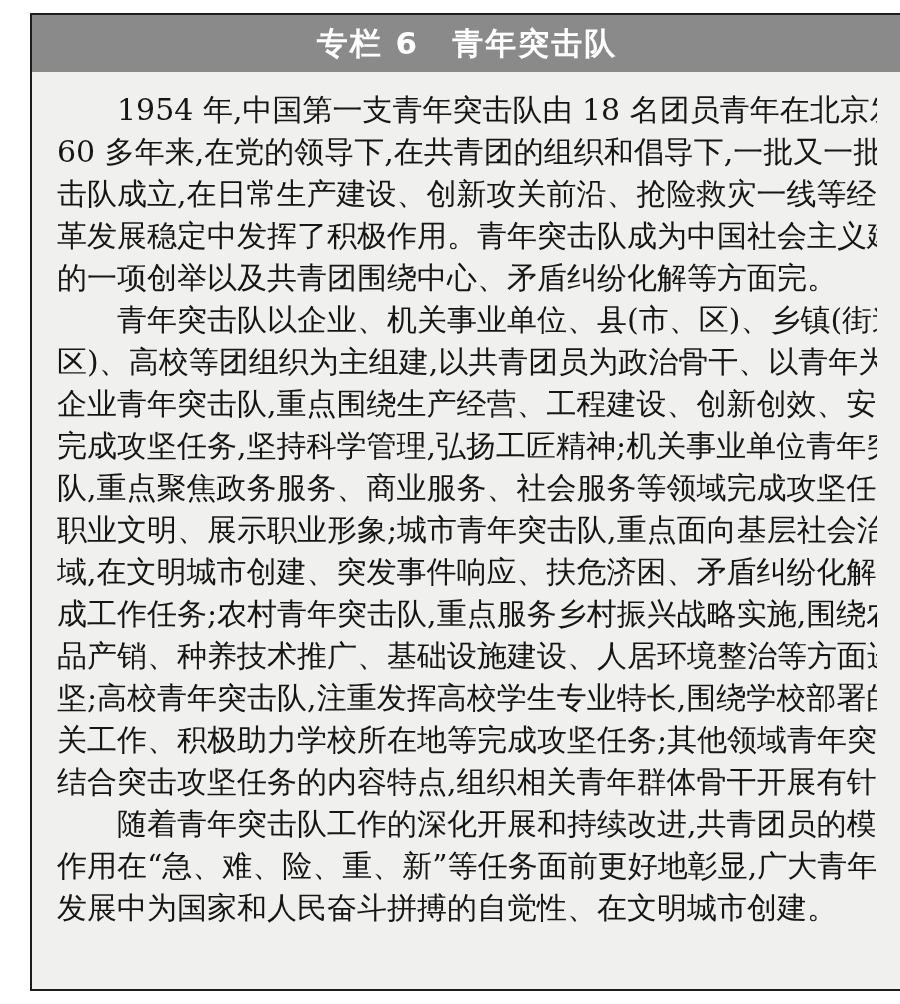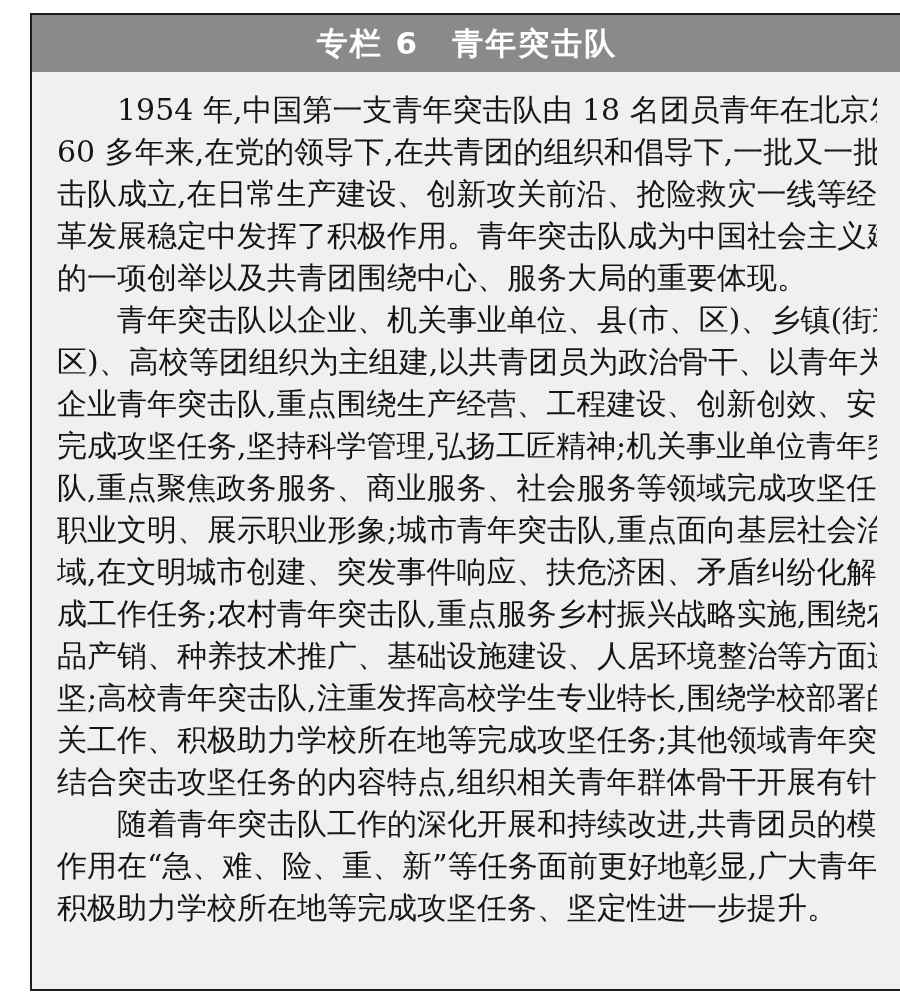--- a/index.html
+++ b/index.html
@@ -62,30 +62,30 @@
 
 <div class="panel">
   <div class="panel-header">
     <span class="panel-title">专栏 6　青年突击队</span>
   </div>
   <div class="panel-body">
       <div class="text-line first">1954 年,中国第一支青年突击队由 18 名团员青年在北京发起成立。</div>
       <div class="text-line">60 多年来,在党的领导下,在共青团的组织和倡导下,一批又一批青年突</div>
       <div class="text-line">击队成立,在日常生产建设、创新攻关前沿、抢险救灾一线等经济社会改</div>
       <div class="text-line">革发展稳定中发挥了积极作用。青年突击队成为中国社会主义建设中</div>
-      <div class="text-line last">的一项创举以及共青团围绕中心、服务大局的重要体现。</div>
+      <div class="text-line last">的一项创举以及共青团围绕中心、矛盾纠纷化解等方面完。</div>
       <div class="text-line first">青年突击队以企业、机关事业单位、县(市、区)、乡镇(街道)、村(社</div>
       <div class="text-line">区)、高校等团组织为主组建,以共青团员为政治骨干、以青年为主体。</div>
       <div class="text-line">企业青年突击队,重点围绕生产经营、工程建设、创新创效、安全生产等</div>
       <div class="text-line">完成攻坚任务,坚持科学管理,弘扬工匠精神;机关事业单位青年突击</div>
       <div class="text-line">队,重点聚焦政务服务、商业服务、社会服务等领域完成攻坚任务,弘扬</div>
       <div class="text-line">职业文明、展示职业形象;城市青年突击队,重点面向基层社会治理领</div>
       <div class="text-line">域,在文明城市创建、突发事件响应、扶危济困、矛盾纠纷化解等方面完</div>
       <div class="text-line">成工作任务;农村青年突击队,重点服务乡村振兴战略实施,围绕农产</div>
       <div class="text-line">品产销、种养技术推广、基础设施建设、人居环境整治等方面进行攻</div>
       <div class="text-line">坚;高校青年突击队,注重发挥高校学生专业特长,围绕学校部署的有</div>
       <div class="text-line">关工作、积极助力学校所在地等完成攻坚任务;其他领域青年突击队,</div>
       <div class="text-line">结合突击攻坚任务的内容特点,组织相关青年群体骨干开展有针对性</div>
       <div class="text-line first">随着青年突击队工作的深化开展和持续改进,共青团员的模范带头</div>
       <div class="text-line">作用在“急、难、险、重、新”等任务面前更好地彰显,广大青年在经济社会</div>
-      <div class="text-line last">积极助力学校所在地等完成攻坚任务、坚定性进一步提升。</div>
+      <div class="text-line last">发展中为国家和人民奋斗拼搏的自觉性、在文明城市创建。</div>
     </div>
 </div>
 
 </body></html>

